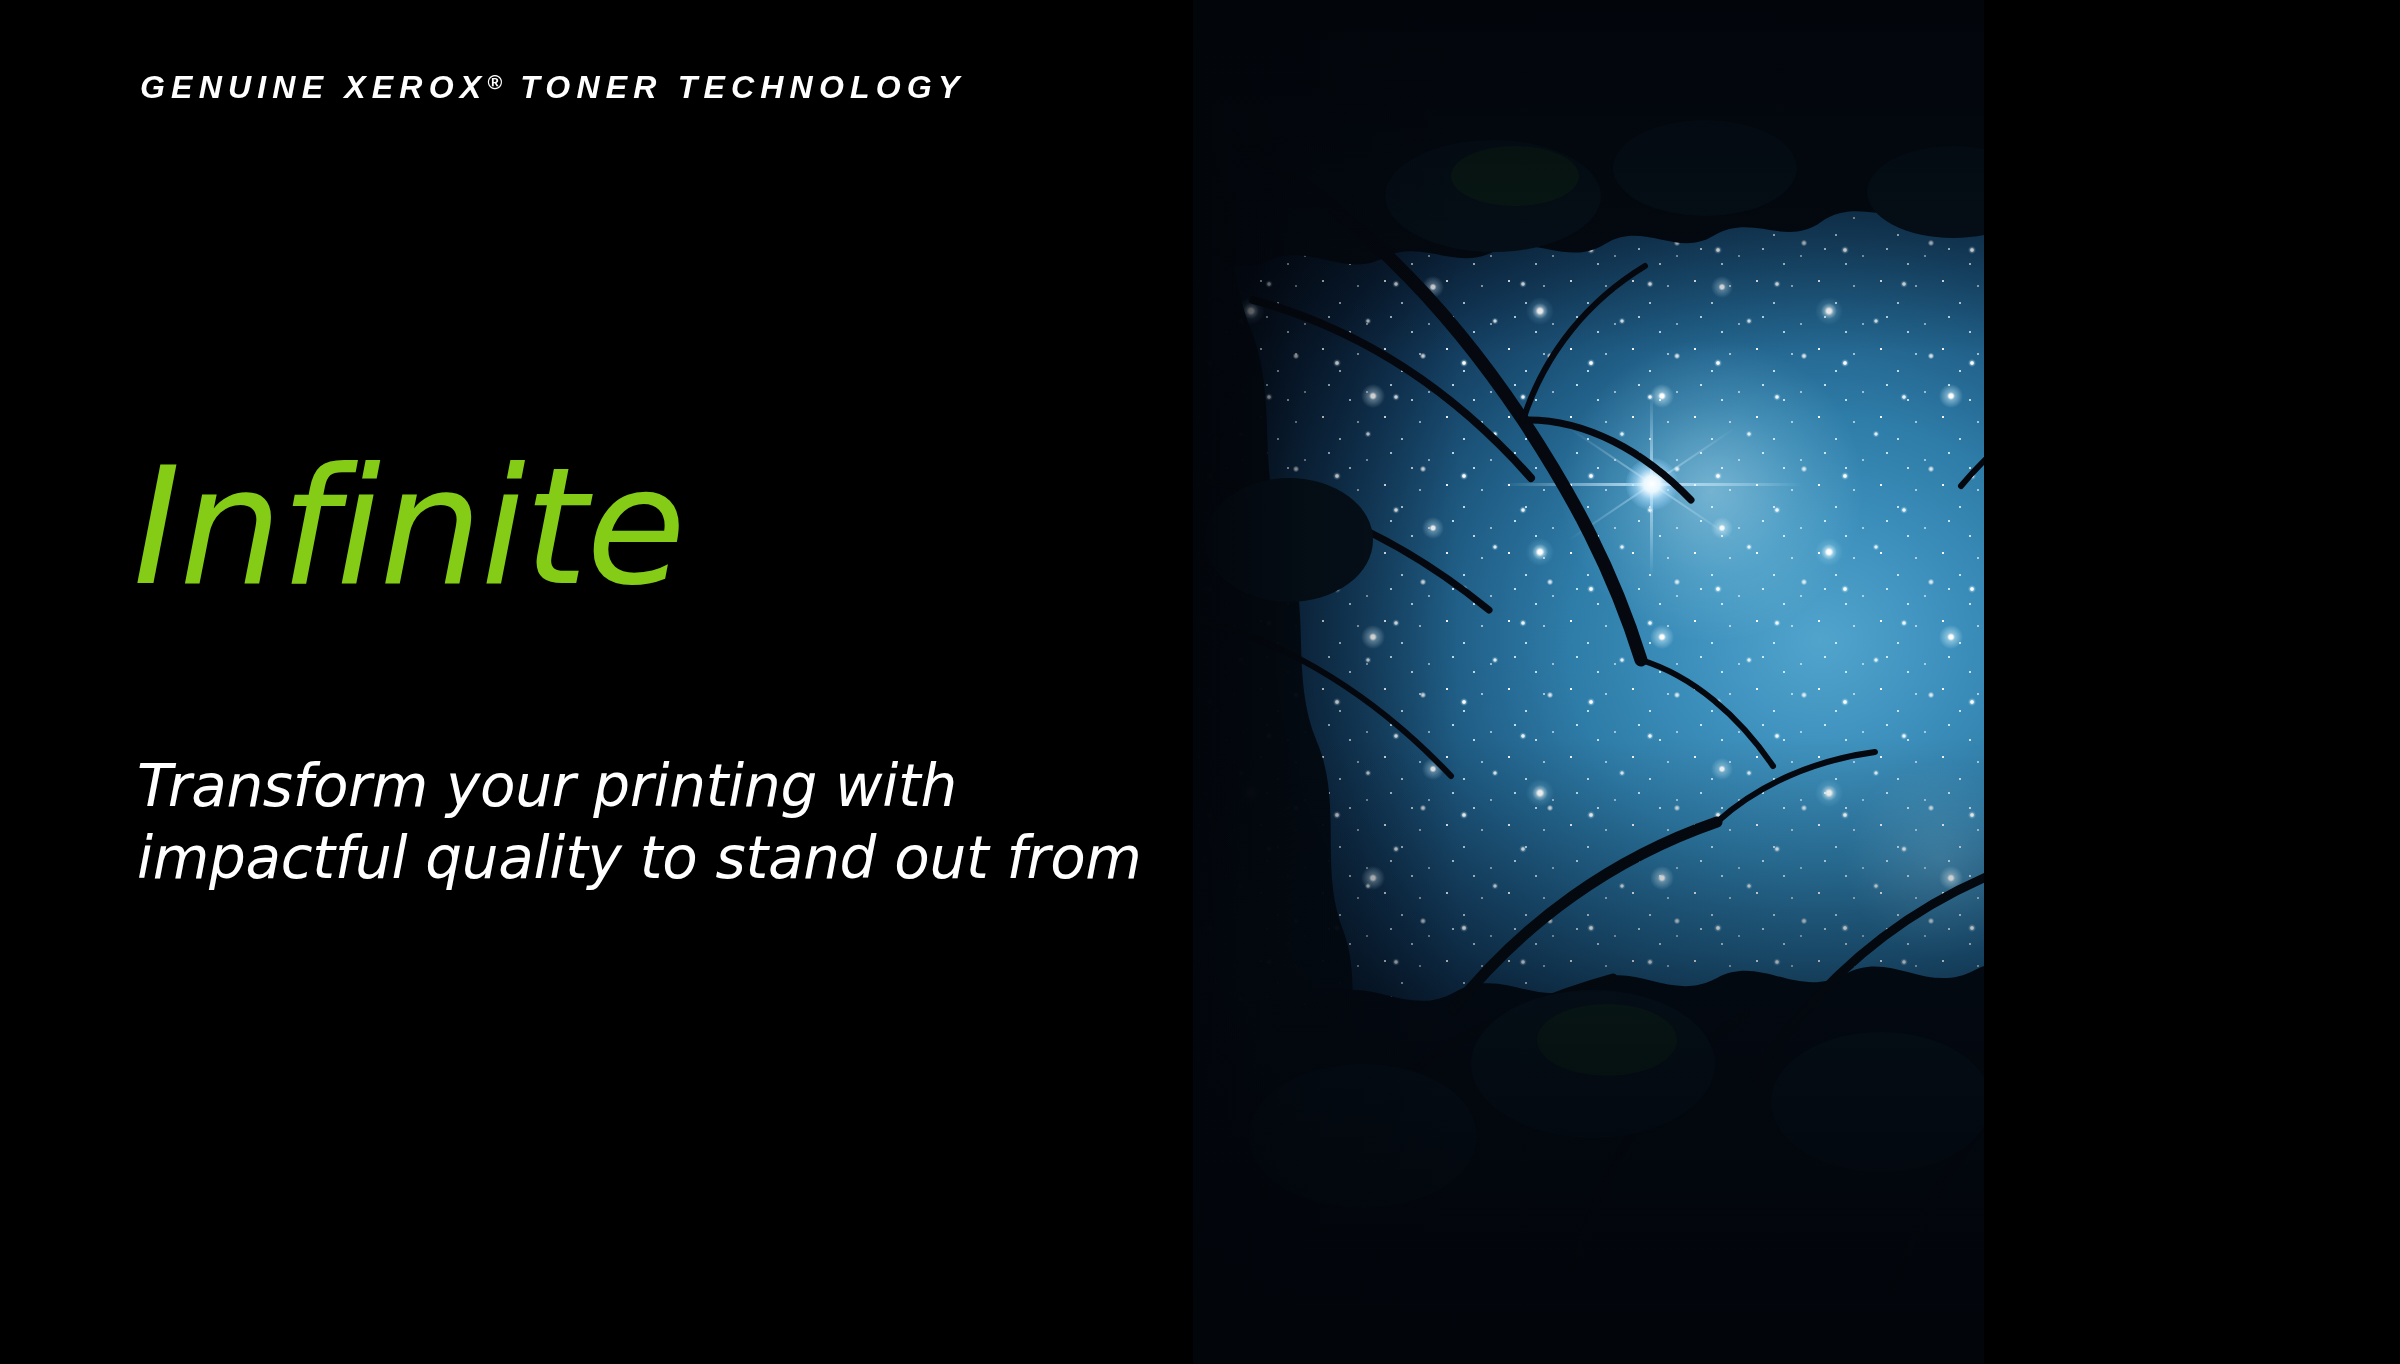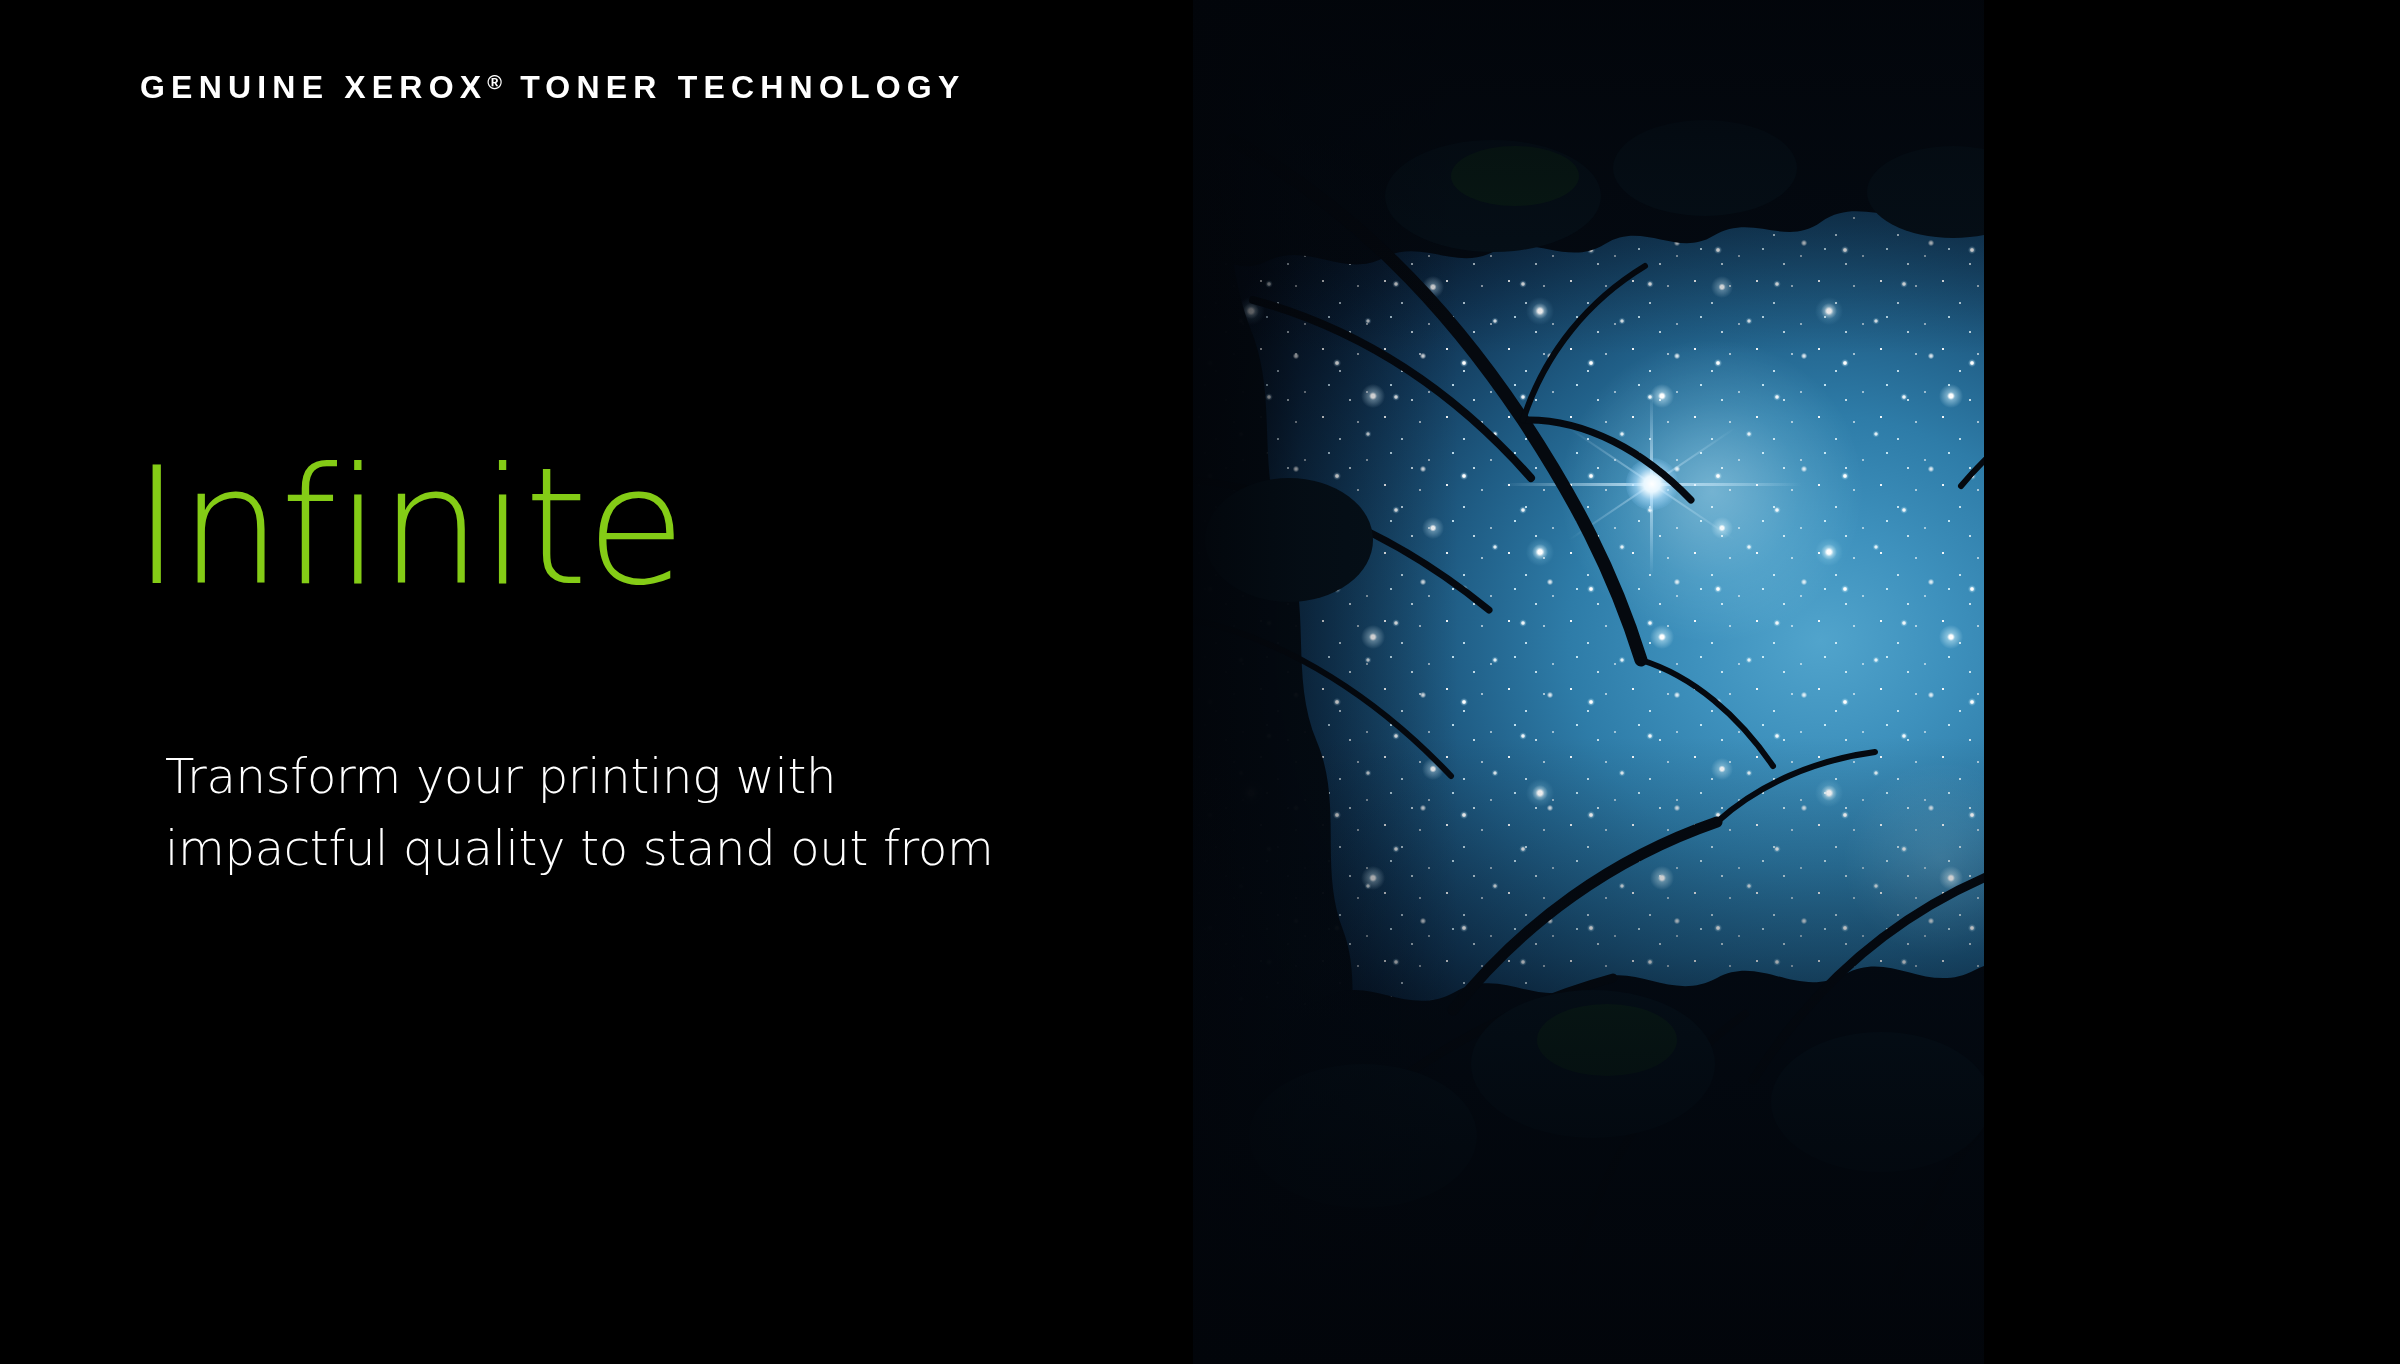--- a/index.html
+++ b/index.html
@@ -7,20 +7,21 @@
     padding: 0;
     background: #000;
   }
   #page {
     position: relative;
     width: 1984px;
     height: 1364px;
     background: #000000;
     overflow: hidden;
     font-family: "DejaVu Sans", sans-serif;
+    font-style: italic;
   }
 
   
   .left-panel {
     position: absolute;
     left: 0;
     top: 0;
     width: 1193px;
     height: 1364px;
     background: #000000;
@@ -59,24 +60,23 @@
   .headline .hl-line { display: block; white-space: nowrap; }
 
   .body-copy {
     position: absolute;
     left: 137px;
     top: 692px;
     width: 880px;
     color: #ffffff;
     font-family: "DejaVu Sans", sans-serif;
     font-weight: 300;
-    font-size: 48px;
+    font-size: 58px;
     line-height: 72px;
     letter-spacing: -0.3px;
-    margin-left: 28px;
   }
   .body-copy .bd-line { display: block; white-space: nowrap; }
 
   
   .photo-panel {
     position: absolute;
     left: 1193px;
     top: 0;
     width: 1207px;
     height: 1364px;

